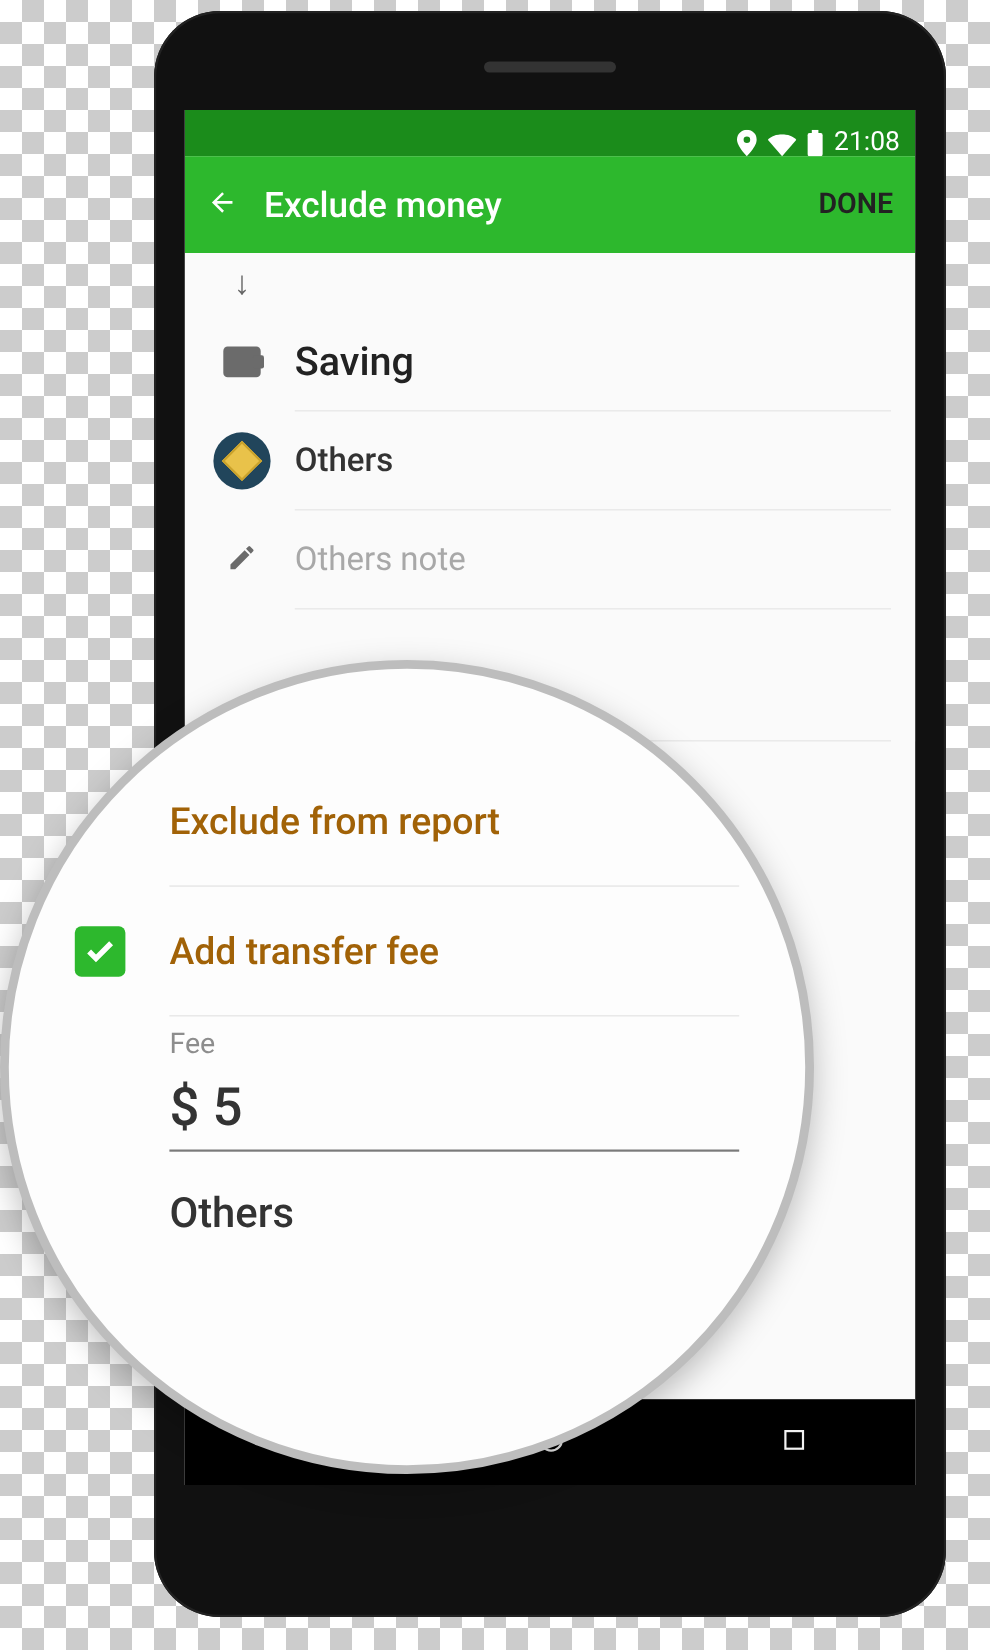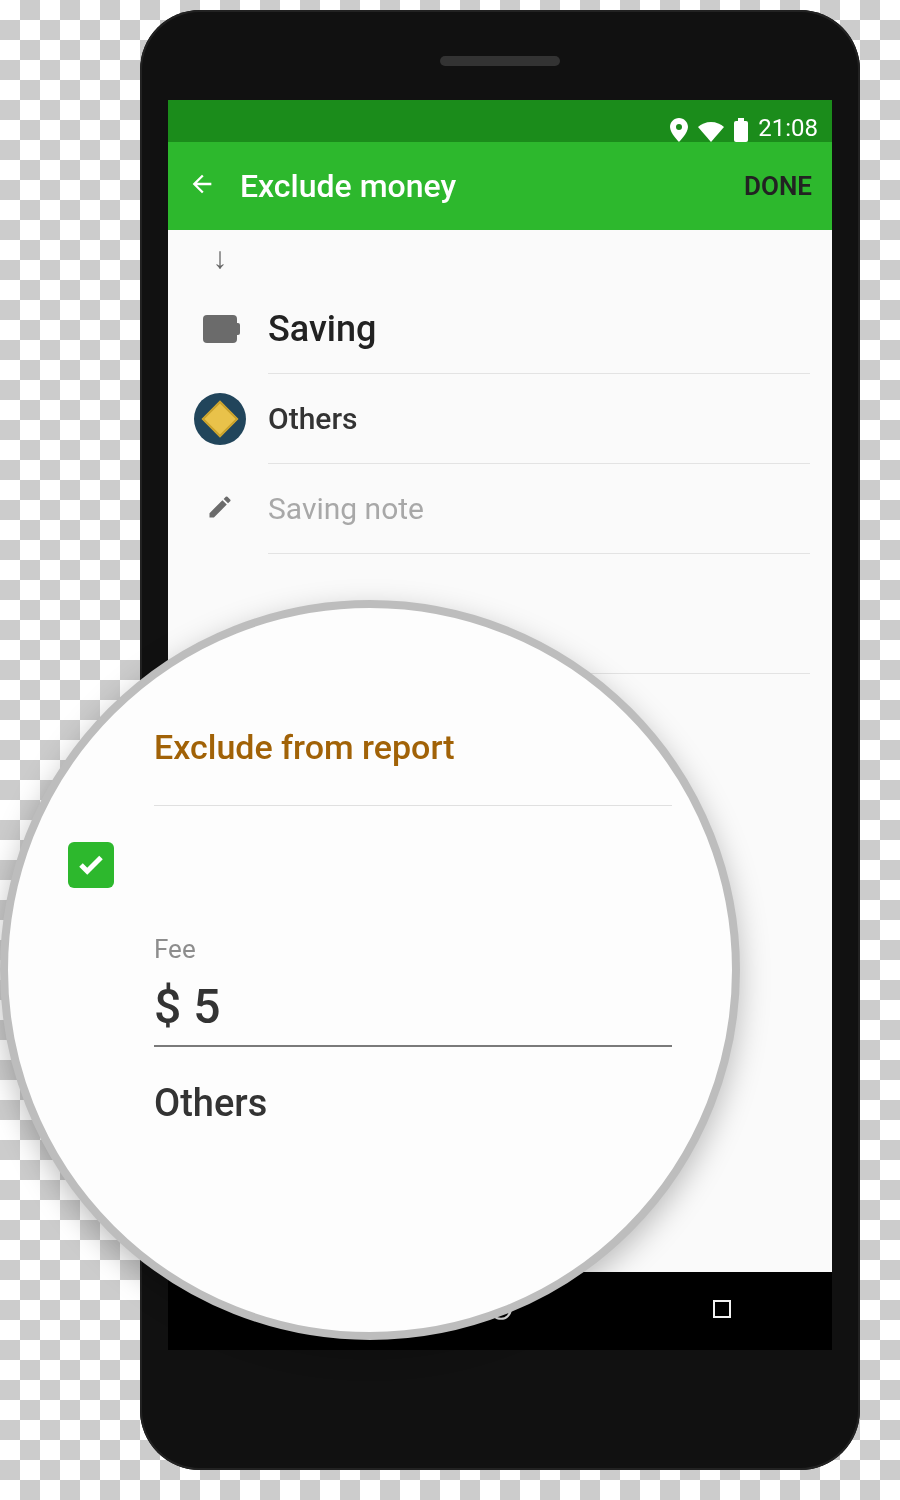--- a/index.html
+++ b/index.html
@@ -229,21 +229,21 @@
       </div>
 
       <div class="row">
         <div class="icon-slot">
             <span class="pencil">
           <svg width="28" height="28" viewBox="0 0 24 24" fill="#6b6b6b">
                 <path d="M3 17.25V21h3.75L17.81 9.94l-3.75-3.75L3 17.25zM20.71 7.04a1 1 0 000-1.41l-2.34-2.34a1 1 0 00-1.41 0l-1.83 1.83 3.75 3.75 1.83-1.83z"></path>
               </svg>
         </span>
           </div>
-        <div class="content placeholder">Saving note</div>
+        <div class="content placeholder">Others note</div>
       </div>
 
       <div class="row" style="min-height:120px">
         <div class="icon-slot"></div>
         <div class="content"></div>
       </div>
     </div>
 
     <div class="navbar">
       <span><svg width="26" height="26" viewBox="0 0 24 24" fill="none" stroke="#fff" stroke-width="2">
@@ -265,20 +265,21 @@
       <div style="width:46px"></div>
       <div class="mcontent">Exclude from report</div>
     </div>
 
     <div class="mag-row">
       <div class="checkbox">
         <svg width="30" height="30" viewBox="0 0 24 24" fill="none" stroke="#fff" stroke-width="4">
             <path d="M4 12l5 5L20 6"></path>
           </svg>
       </div>
+      <div class="mcontent">Add transfer fee</div>
     </div>
 
     <div class="fee-block">
       <div class="fee-label">Fee</div>
       <div class="fee-value">$ 5</div>
     </div>
 
     <div class="others-row">Others</div>
   </div>
 </div>

